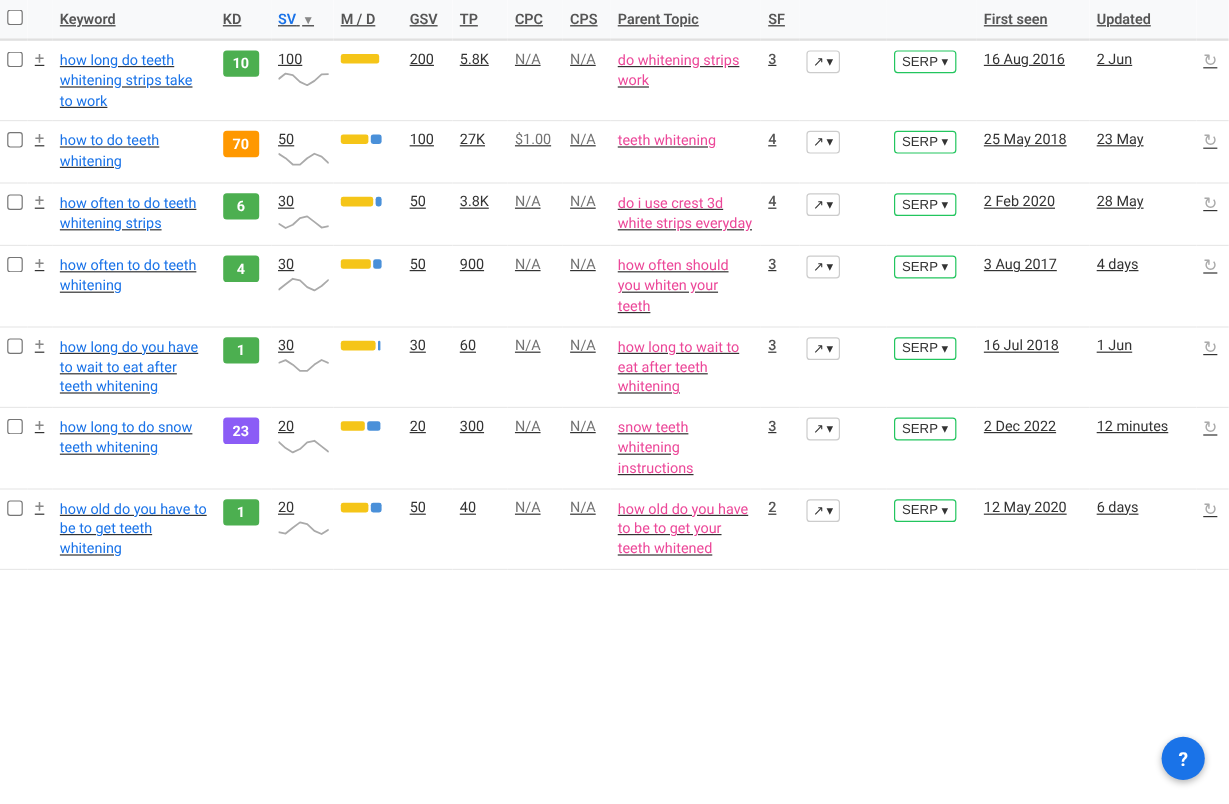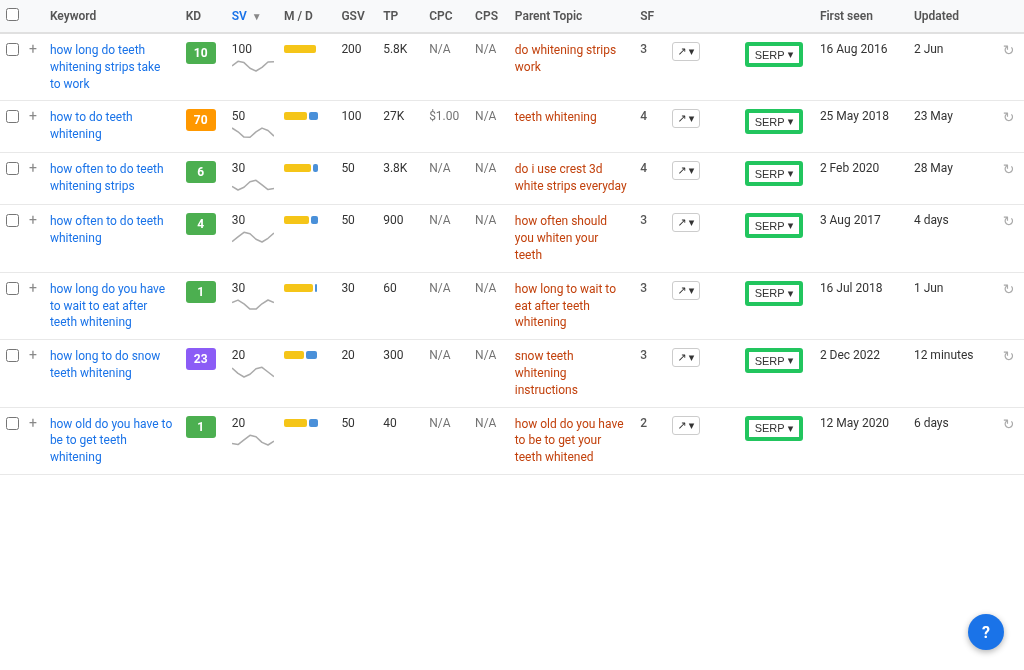--- a/index.html
+++ b/index.html
@@ -10,20 +10,21 @@
       color: #333;
     }
     .table-container {
       width: 1024px;
       overflow-x: auto;
     }
     table {
       width: 100%;
       border-collapse: collapse;
       table-layout: fixed;
+      text-decoration: underline;
     }
     thead th {
       background: #f8f9fa;
       border-bottom: 2px solid #e0e0e0;
       padding: 8px 6px;
       text-align: left;
       font-weight: 600;
       color: #555;
       font-size: 12px;
       white-space: nowrap;
@@ -88,37 +89,37 @@
       padding: 2px 5px;
       font-size: 11px;
       background: #fff;
       cursor: pointer;
       color: #333;
       gap: 2px;
     }
     .serp-btn {
       display: inline-flex;
       align-items: center;
-      border: 4px solid #22c55e;
+      border: 1px solid #22c55e;
       border-radius: 3px;
       padding: 2px 6px;
       font-size: 11px;
       background: #fff;
       cursor: pointer;
       color: #333;
       gap: 3px;
     }
 
     .sf-num {
       color: #555;
       font-weight: 500;
     }
 
     .parent-link {
-      color: #c2410c;
+      color: #ec4899;
       text-decoration: none;
       line-height: 1.4;
     }
 
     .plus-btn {
       color: #888;
       cursor: pointer;
       font-size: 14px;
       line-height: 1;
     }

